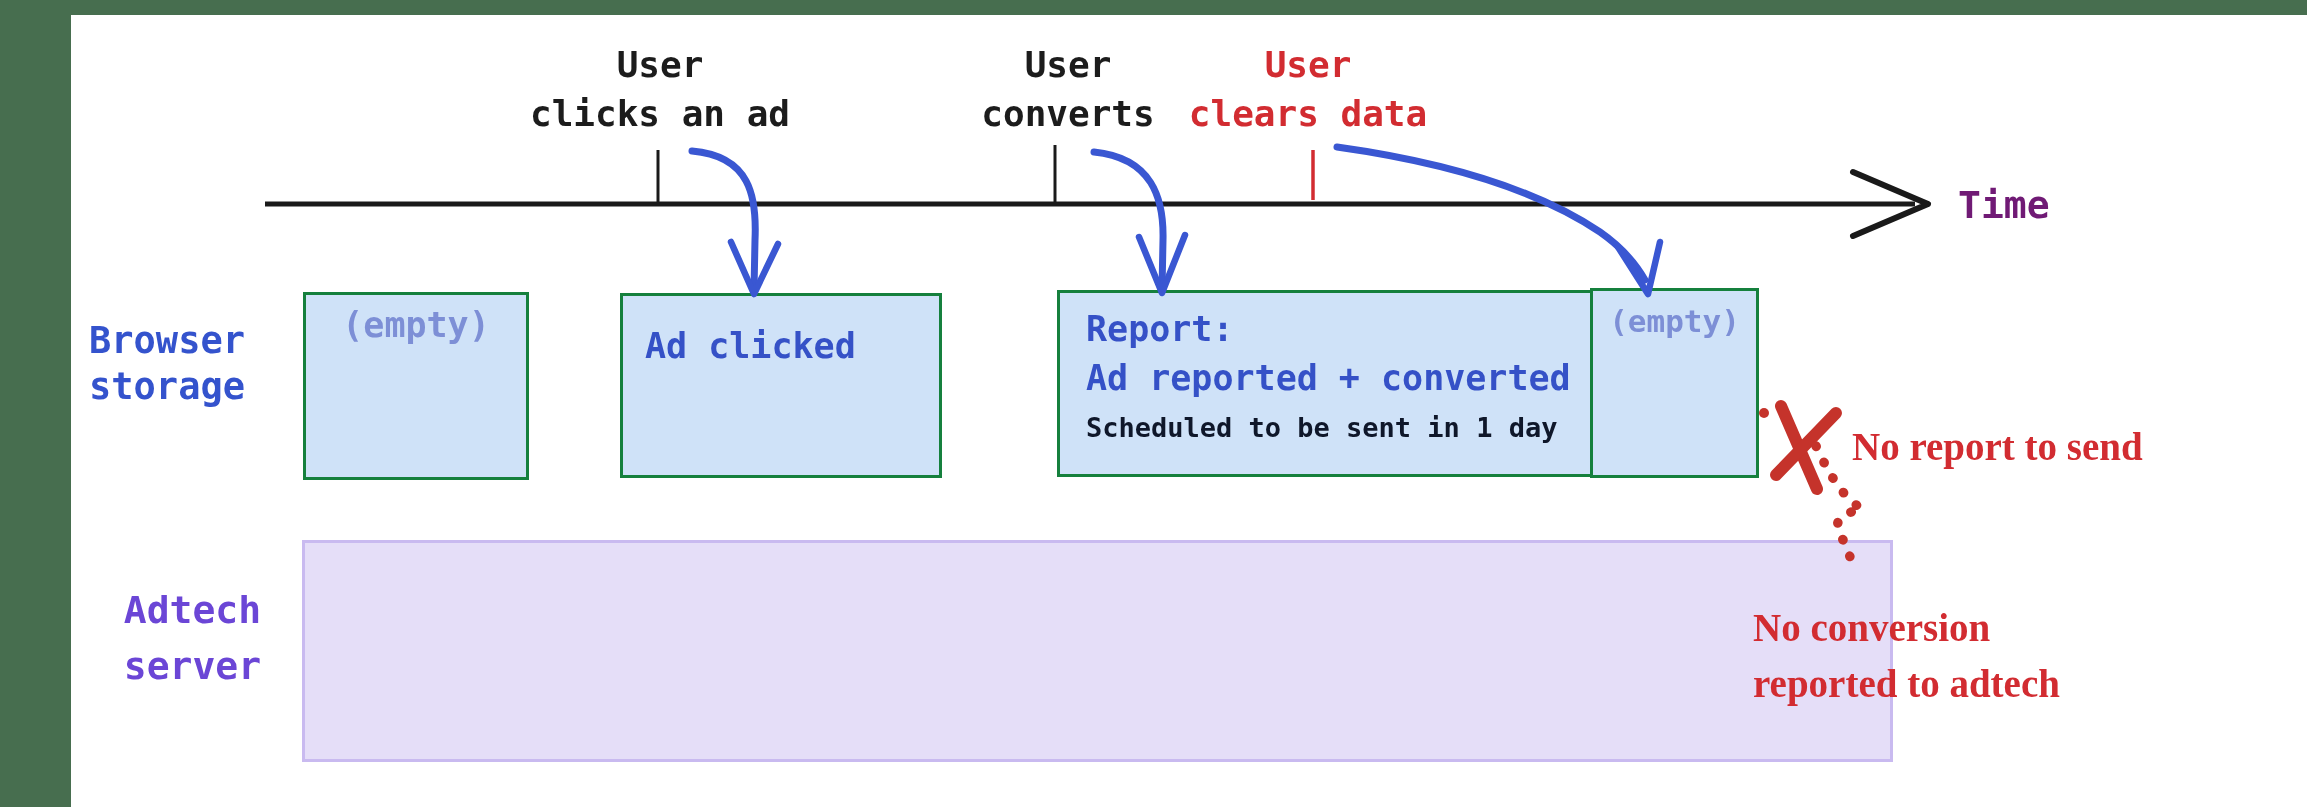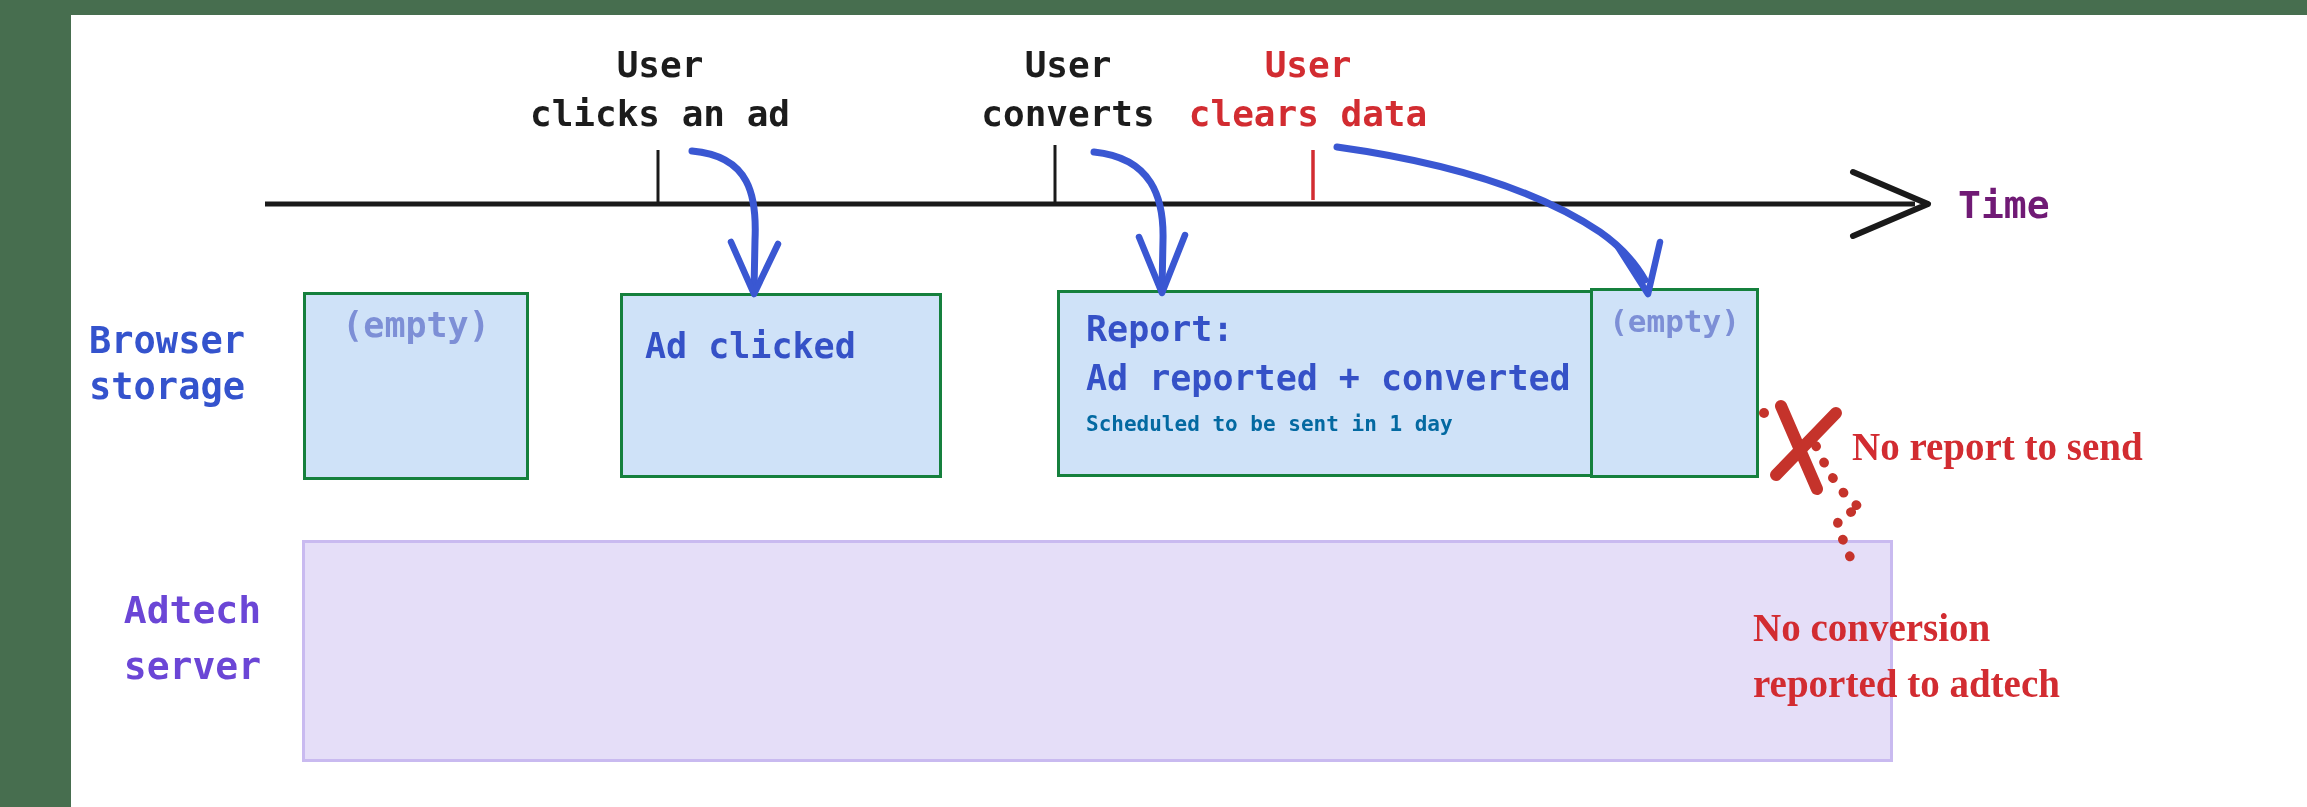--- a/index.html
+++ b/index.html
@@ -32,21 +32,21 @@
     box-sizing:border-box;z-index:1;
   }
   .b1{left:303px;top:292px;width:226px;height:188px;text-align:center;padding-top:10px;}
   .b2{left:608px;top:293px;width:322px;height:185px;padding:26px 0 0 22px;margin-left:12px;}
   .b3{left:1033px;top:290px;width:537px;height:187px;padding:12px 0 0 26px;margin-left:24px;}
   .b4{left:1590px;top:288px;width:169px;height:190px;text-align:center;padding-top:12px;}
   .strong{color:#3551c7;font-size:35px;line-height:49px;display:block;}
   .b2 .strong{display:inline;}
   .muted{color:#7d8fd6;font-size:35px;}
   .b4 .muted{font-size:31px;}
-  .note{color:#0369a1;font-size:21px;margin-top:9px;display:block;}
+  .note{color:#0f172a;font-size:27px;margin-top:9px;display:block;}
 
   .serverbox{
     position:absolute;left:302px;top:540px;width:1591px;height:222px;
     background:#e5def8;border:3px solid #c9baf0;box-sizing:border-box;z-index:1;
   }
 
   .red-note{position:absolute;color:#d22c31;z-index:4;white-space:pre-line;font-family:Liberation Serif, serif;}
   .nr{left:1852px;top:424px;font-size:39px;}
   .nc{left:1753px;top:600px;font-size:39px;line-height:56px;}
 </style>

